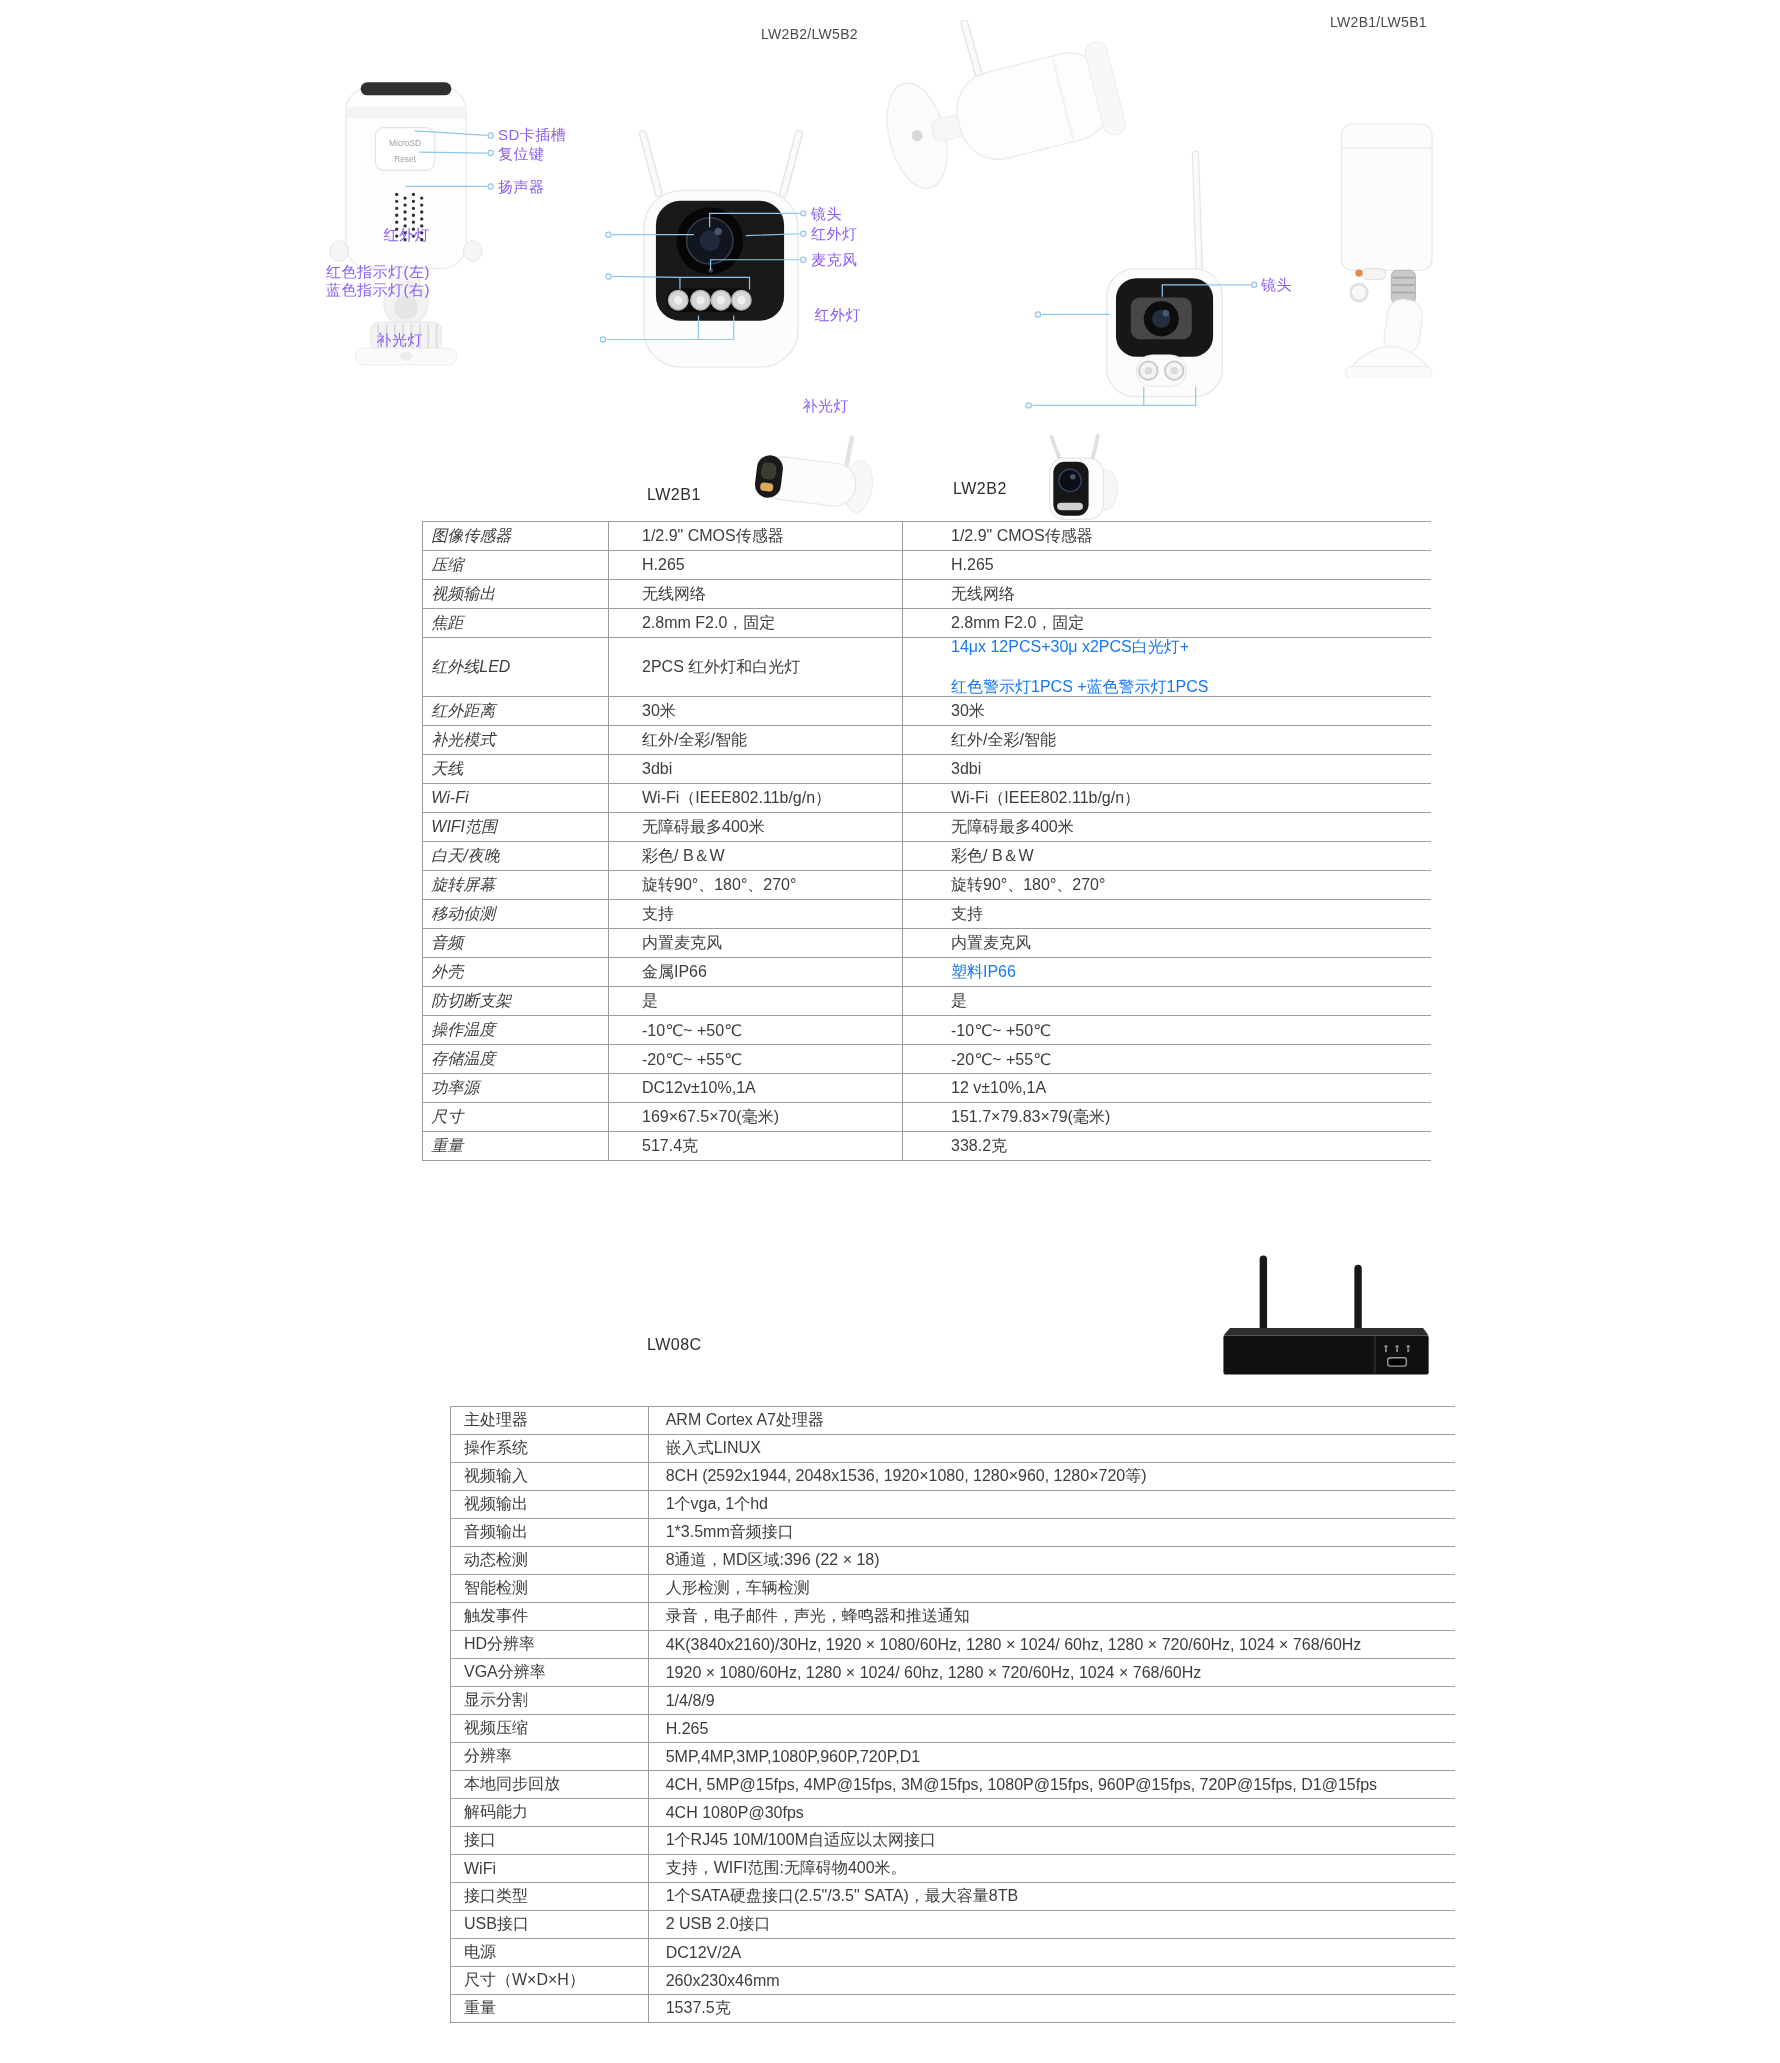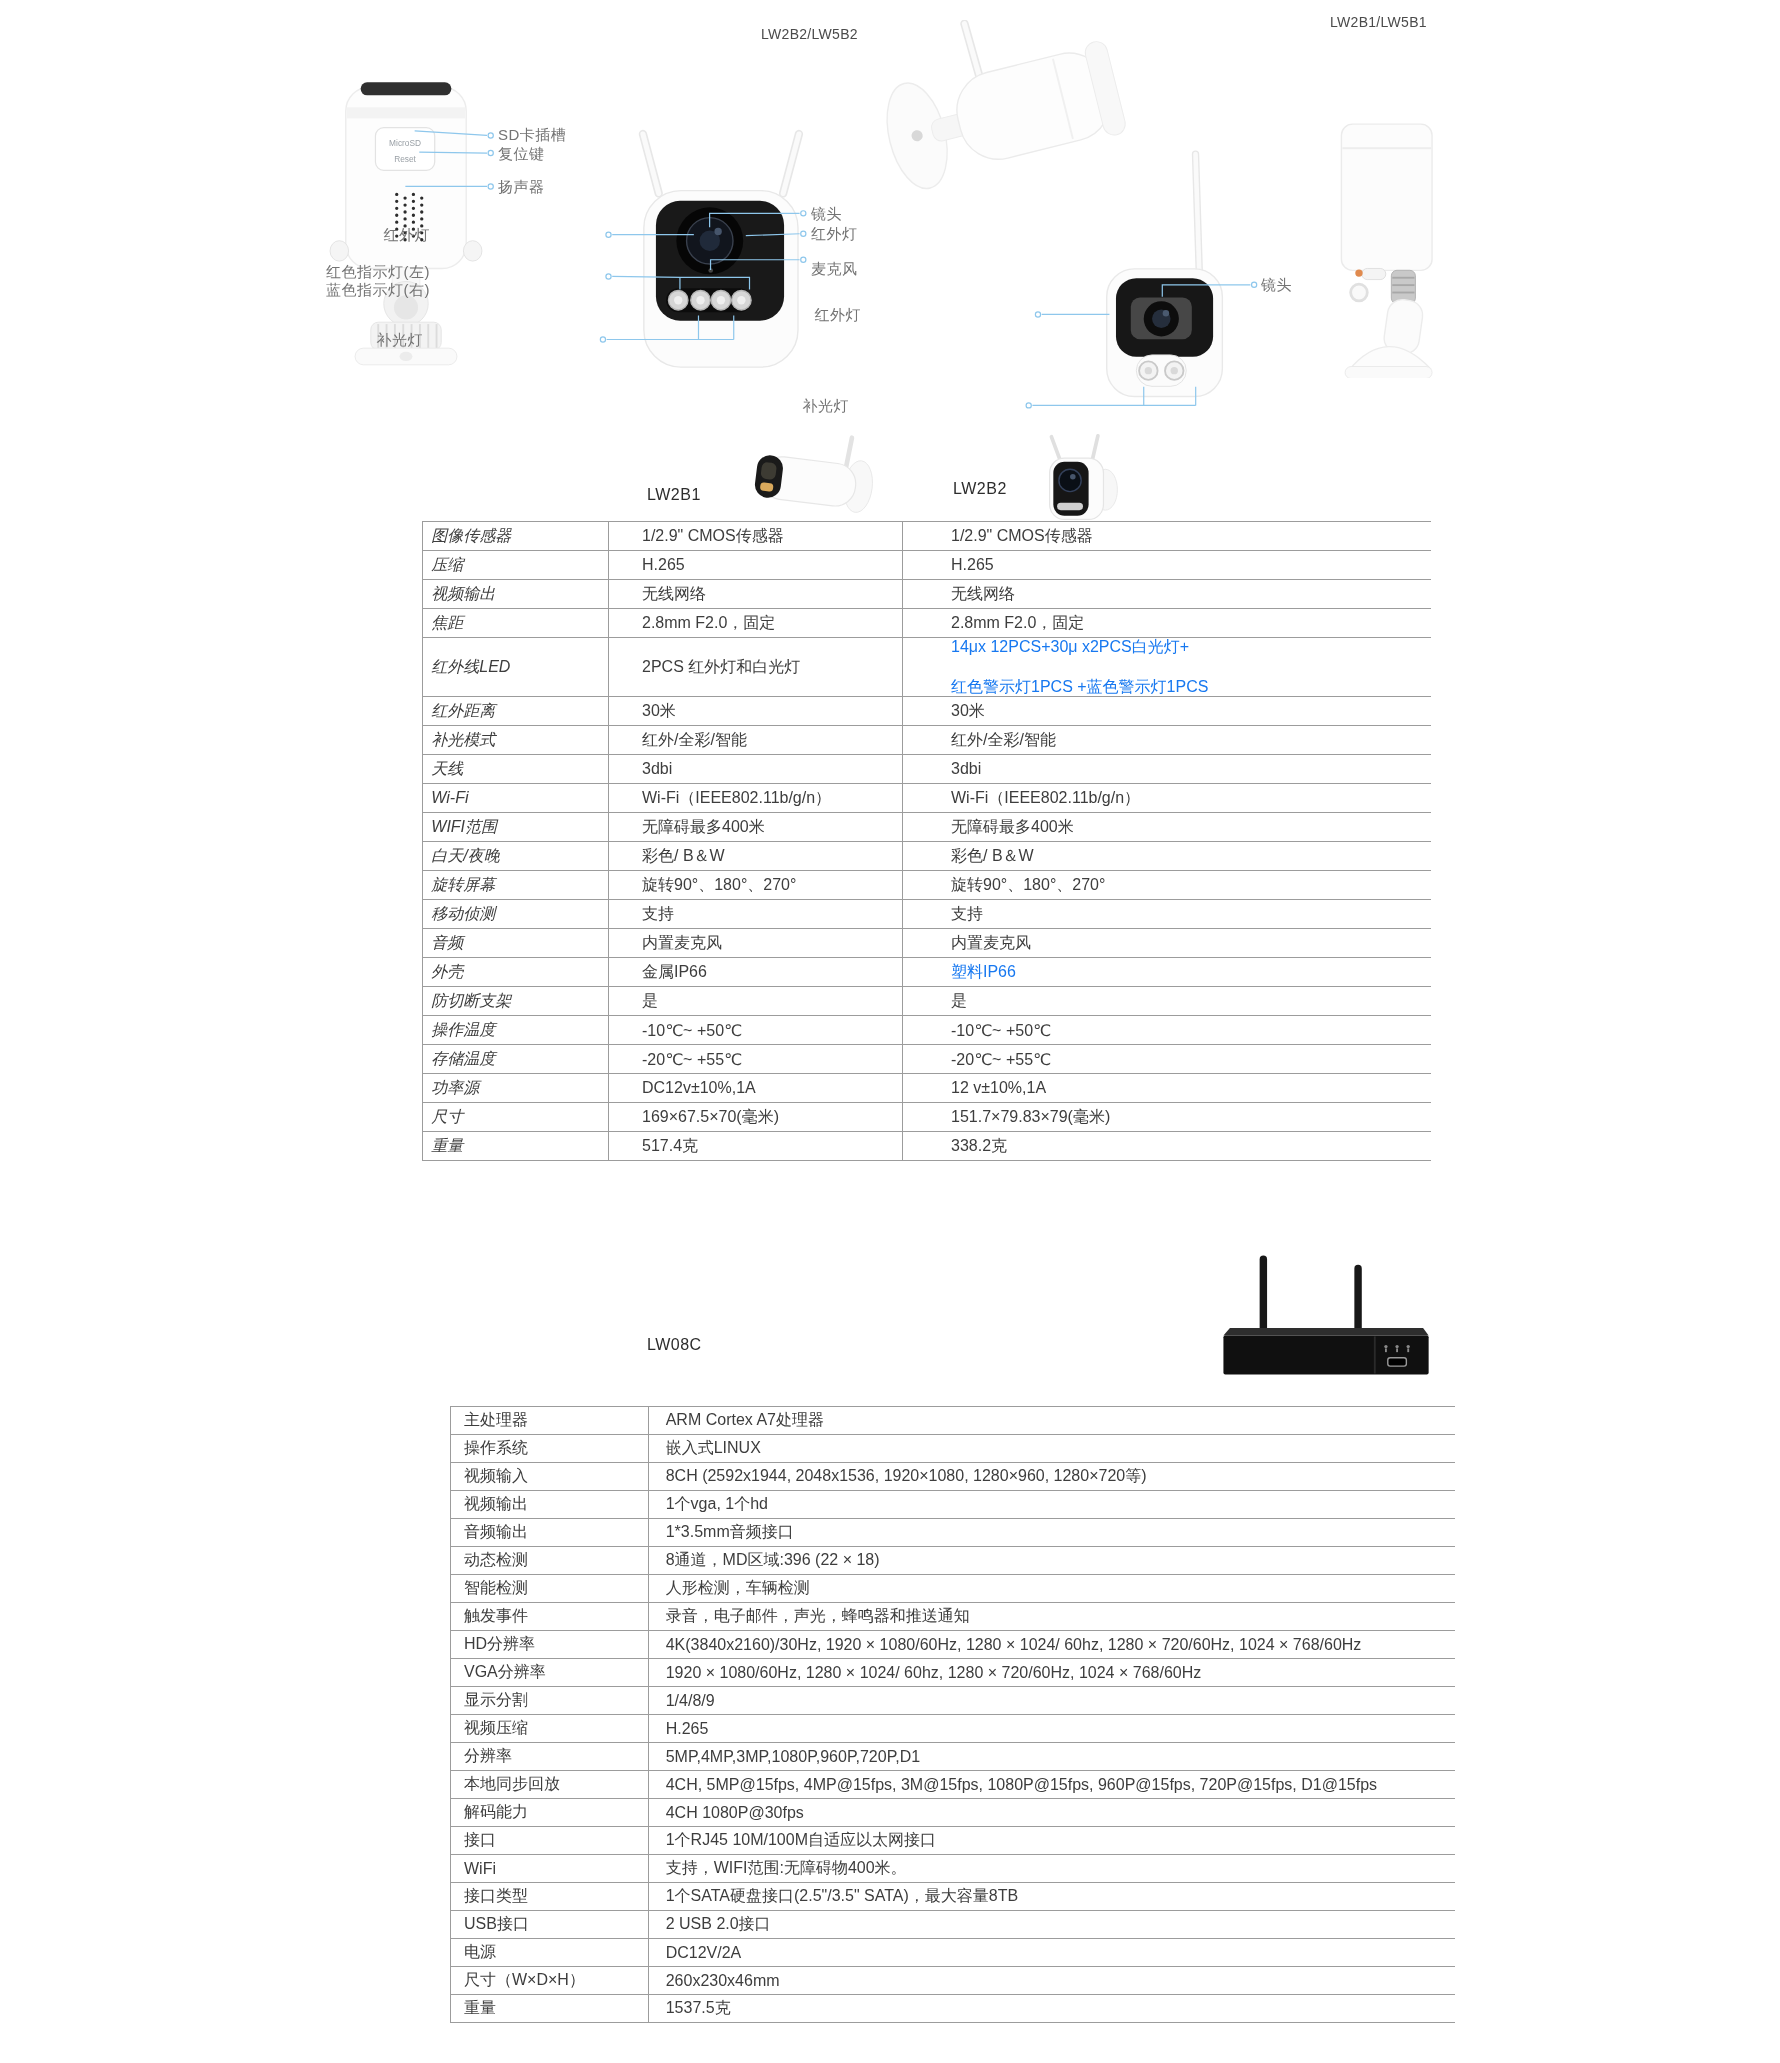--- a/index.html
+++ b/index.html
@@ -1,21 +1,21 @@
 <!DOCTYPE html>
 <html style="font-size:15px"><head>
 <meta charset="utf-8">
 <style>
   html,body{margin:0;padding:0;background:#ffffff;}
   .canvas{
     position:relative; width:1610px; height:2064px; background:#fff; overflow:hidden;
     font-family:"Liberation Sans","DejaVu Sans",sans-serif; color:#3d3d3d;
   }
   .model-label{position:absolute; font-size:14px; color:#4b4b4b; letter-spacing:0.3px;}
-  .ann{position:absolute; font-size:15px; color:#737373; white-space:nowrap; letter-spacing:0.5px;}
+  .ann{position:absolute; font-size:15px; color:#8b5cf6; white-space:nowrap; letter-spacing:0.5px;}
   .lines-layer{position:absolute; left:0; top:0; pointer-events:none;}
   .prod{position:absolute;}
   
   .hdr-text{position:absolute; font-size:16px; color:#2d2d2d; font-weight:500; letter-spacing:0.5px;}
   .spec-table{
     position:absolute; left:422px; top:521px; width:1008px;
     border-top:0.9px solid #9c9c9c; border-left:0.9px solid #9c9c9c; font-size:16px;
   }
   .trow{display:flex; align-items:stretch; height:29px; border-bottom:0.9px solid #9c9c9c; box-sizing:border-box;}
   .trow.tall{height:59px;}
@@ -177,21 +177,21 @@
 
   <div class="ann" style="left:498px;top:126px">SD卡插槽</div>
   <div class="ann" style="left:498px;top:145px">复位键</div>
   <div class="ann" style="left:498px;top:178px">扬声器</div>
   <div class="ann" style="right:1180px;top:226px">红外灯</div>
   <div class="ann" style="right:1180px;top:263px">红色指示灯(左)</div>
   <div class="ann" style="right:1180px;top:281px">蓝色指示灯(右)</div>
   <div class="ann" style="right:1187px;top:331px">补光灯</div>
   <div class="ann" style="left:811px;top:205px">镜头</div>
   <div class="ann" style="left:811px;top:225px">红外灯</div>
-  <div class="ann" style="left:811px;top:260px">麦克风</div>
+  <div class="ann" style="left:811px;top:251px">麦克风</div>
   <div class="ann" style="right:749px;top:306px">红外灯</div>
   <div class="ann" style="right:761px;top:397px">补光灯</div>
   <div class="ann" style="left:1261px;top:276px">镜头</div>
 
   <div class="hdr-text" style="left:647px;top:486px">LW2B1</div>
   <svg class="prod" style="left:735px;top:434px" width="144" height="89" viewBox="0 0 155 96">
     <line x1="118" y1="44" x2="126" y2="4" stroke="#e3e3e3" stroke-width="5" stroke-linecap="round"></line>
     <g transform="rotate(7 78 52)">
       <ellipse cx="133" cy="50" rx="15" ry="28" fill="#f8f8f8" stroke="#e8e8e8"></ellipse>
       <rect x="28" y="28" width="102" height="46" rx="22" fill="#fcfcfc" stroke="#e7e7e7" stroke-width="1.3"></rect>

